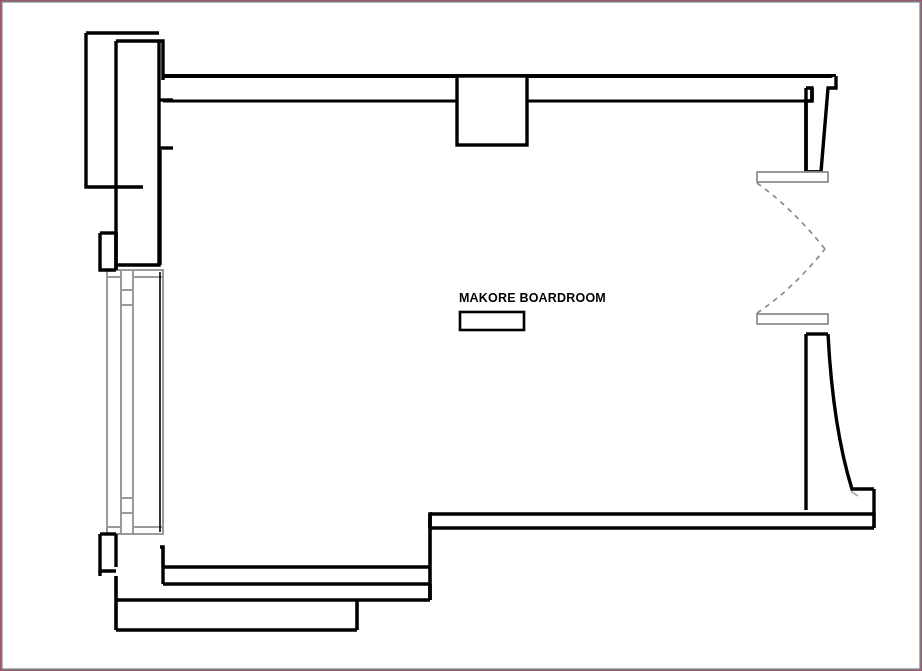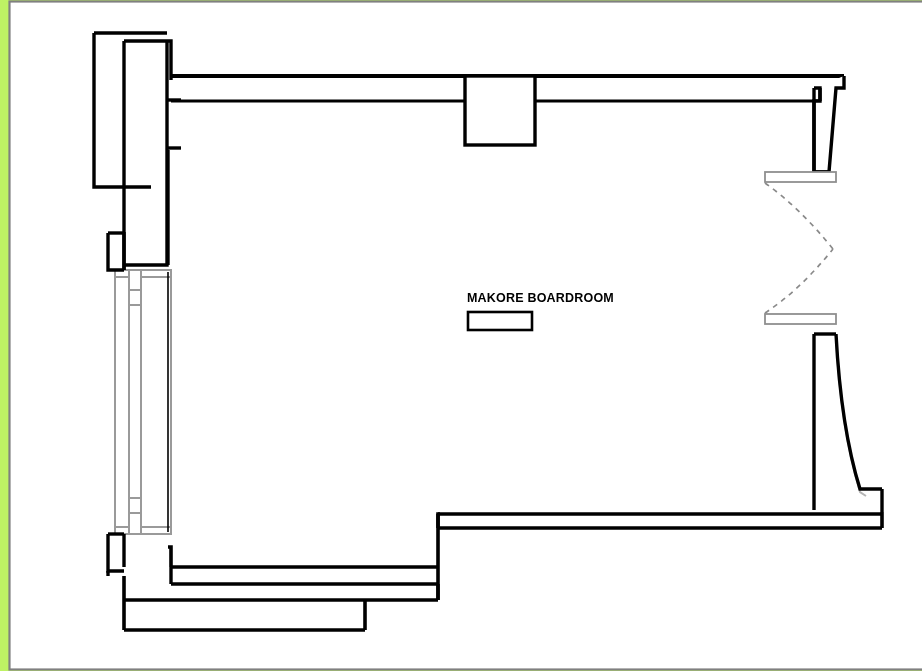--- a/index.html
+++ b/index.html
@@ -10,23 +10,22 @@
   body {
     width: 922px;
     height: 671px;
     font-family: "Liberation Sans", sans-serif;
     overflow: hidden;
   }
   #plan-root {
     position: relative;
     width: 922px;
     height: 671px;
-    background: #bef264;
+    background: #be185d;
     box-sizing: border-box;
-    padding-left: 8px;
   }
   #plan-svg {
     display: block;
     width: 922px;
     height: 671px;
   }
   .room-label {
     font-family: "Liberation Sans", sans-serif;
     font-size: 12.5px;
     font-weight: bold;

